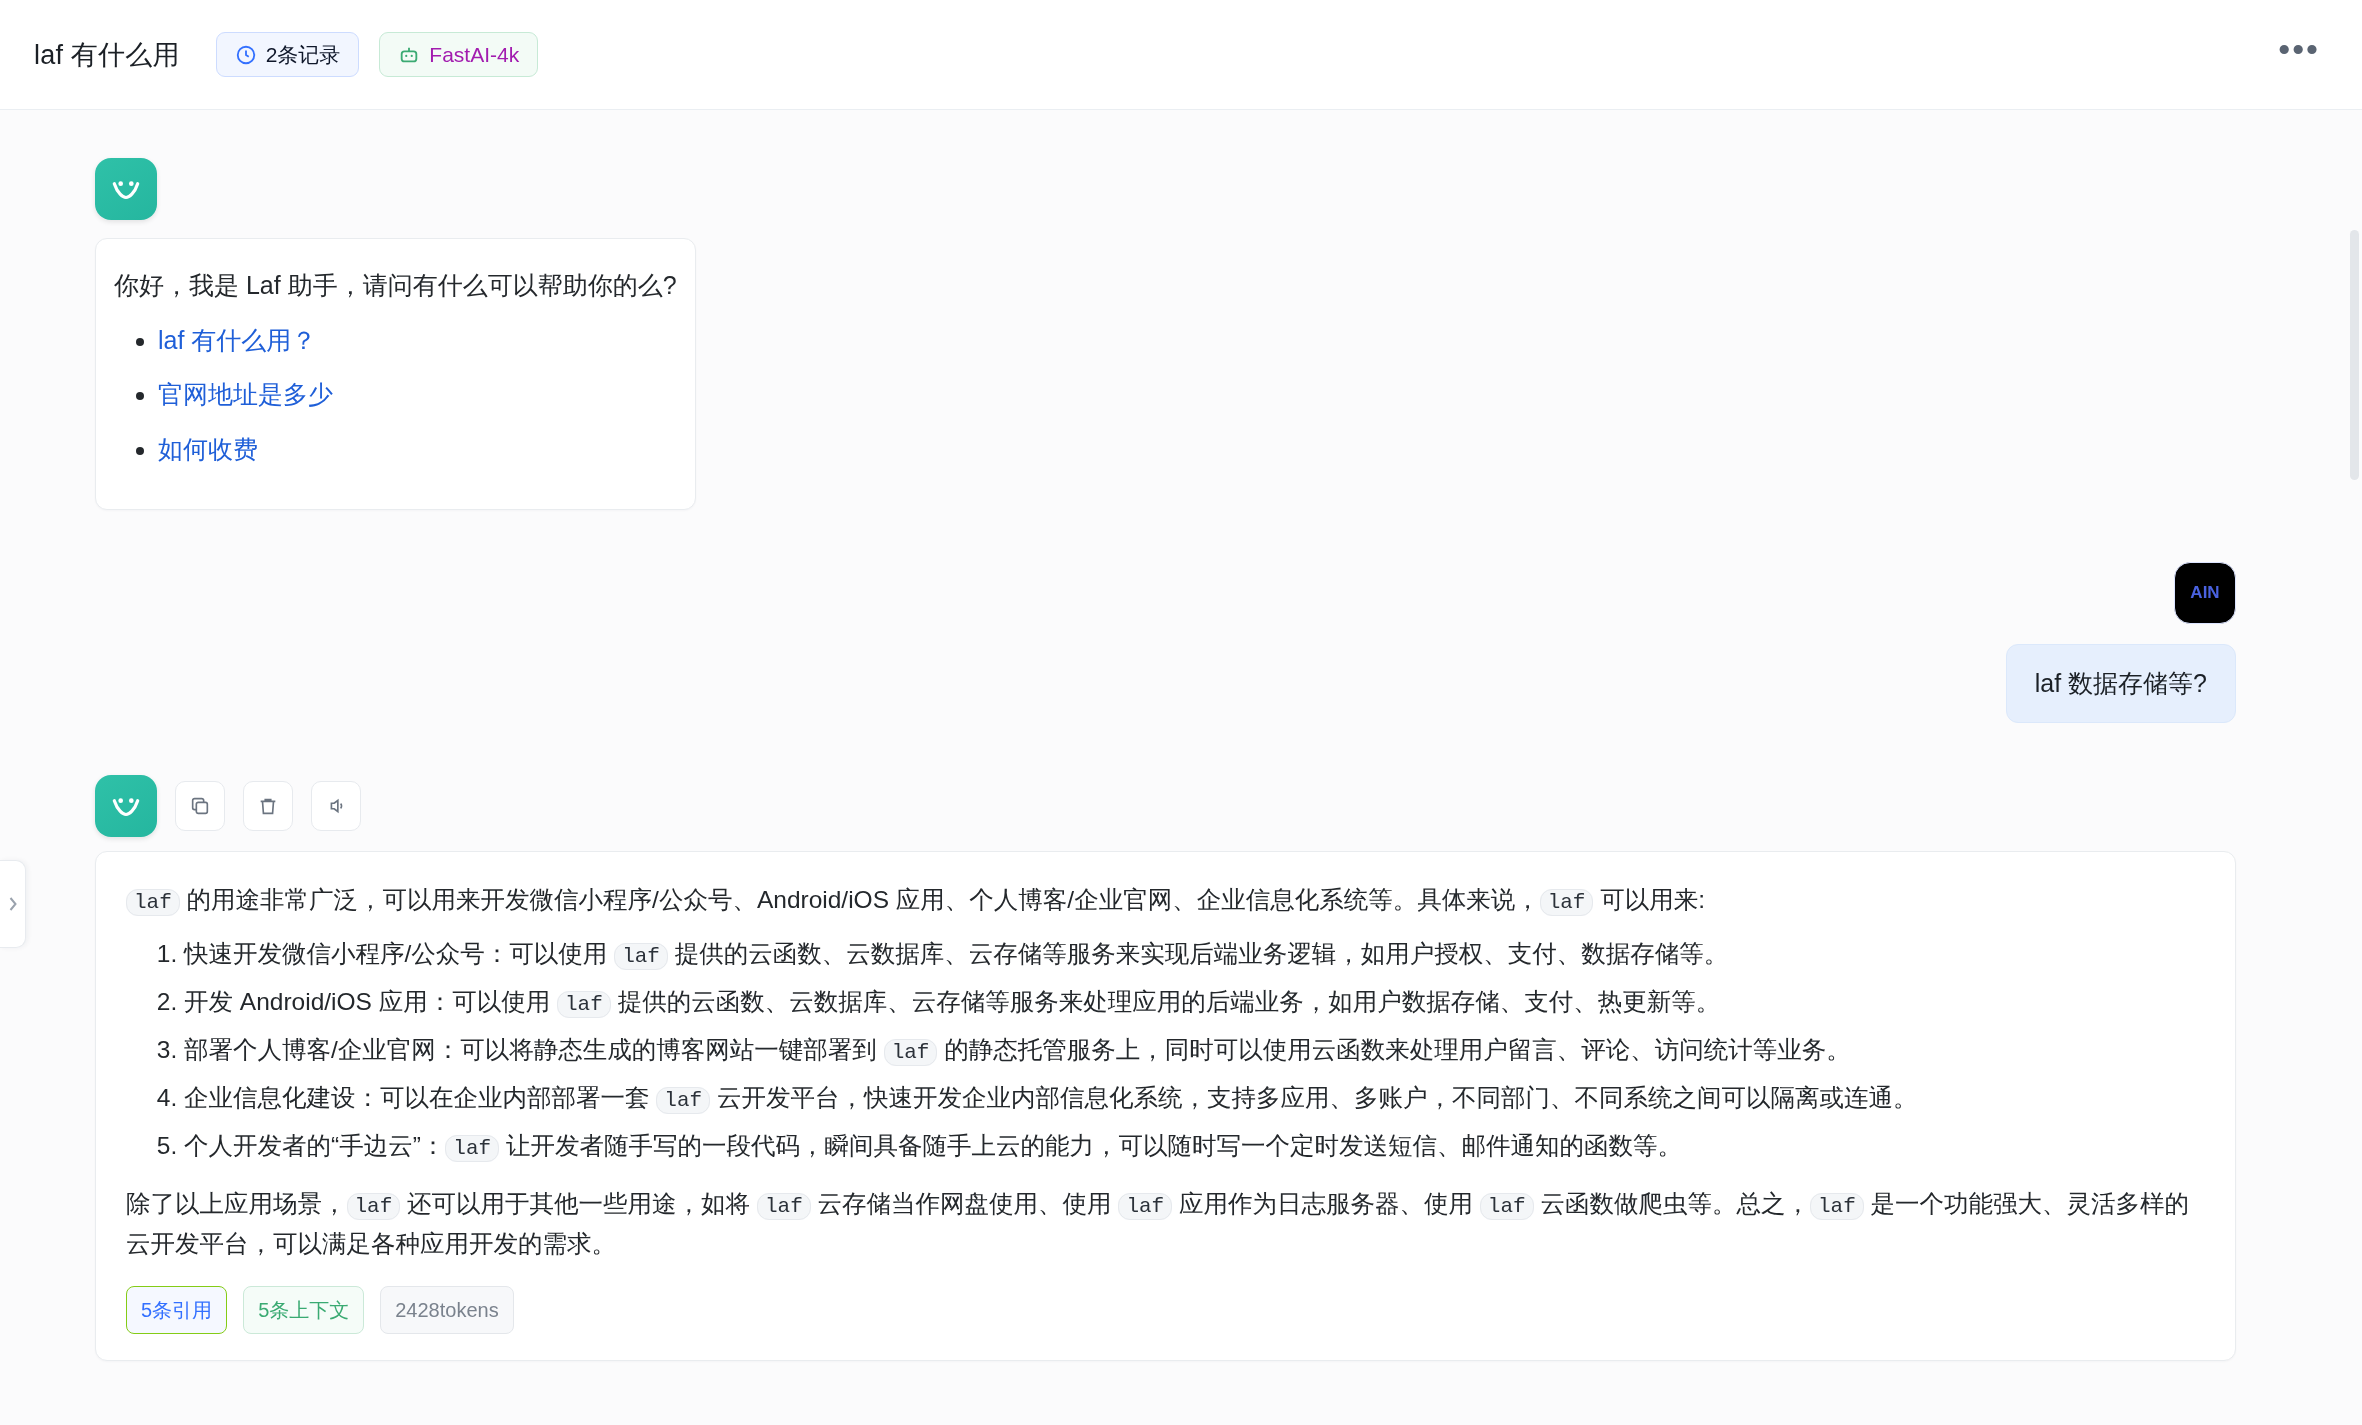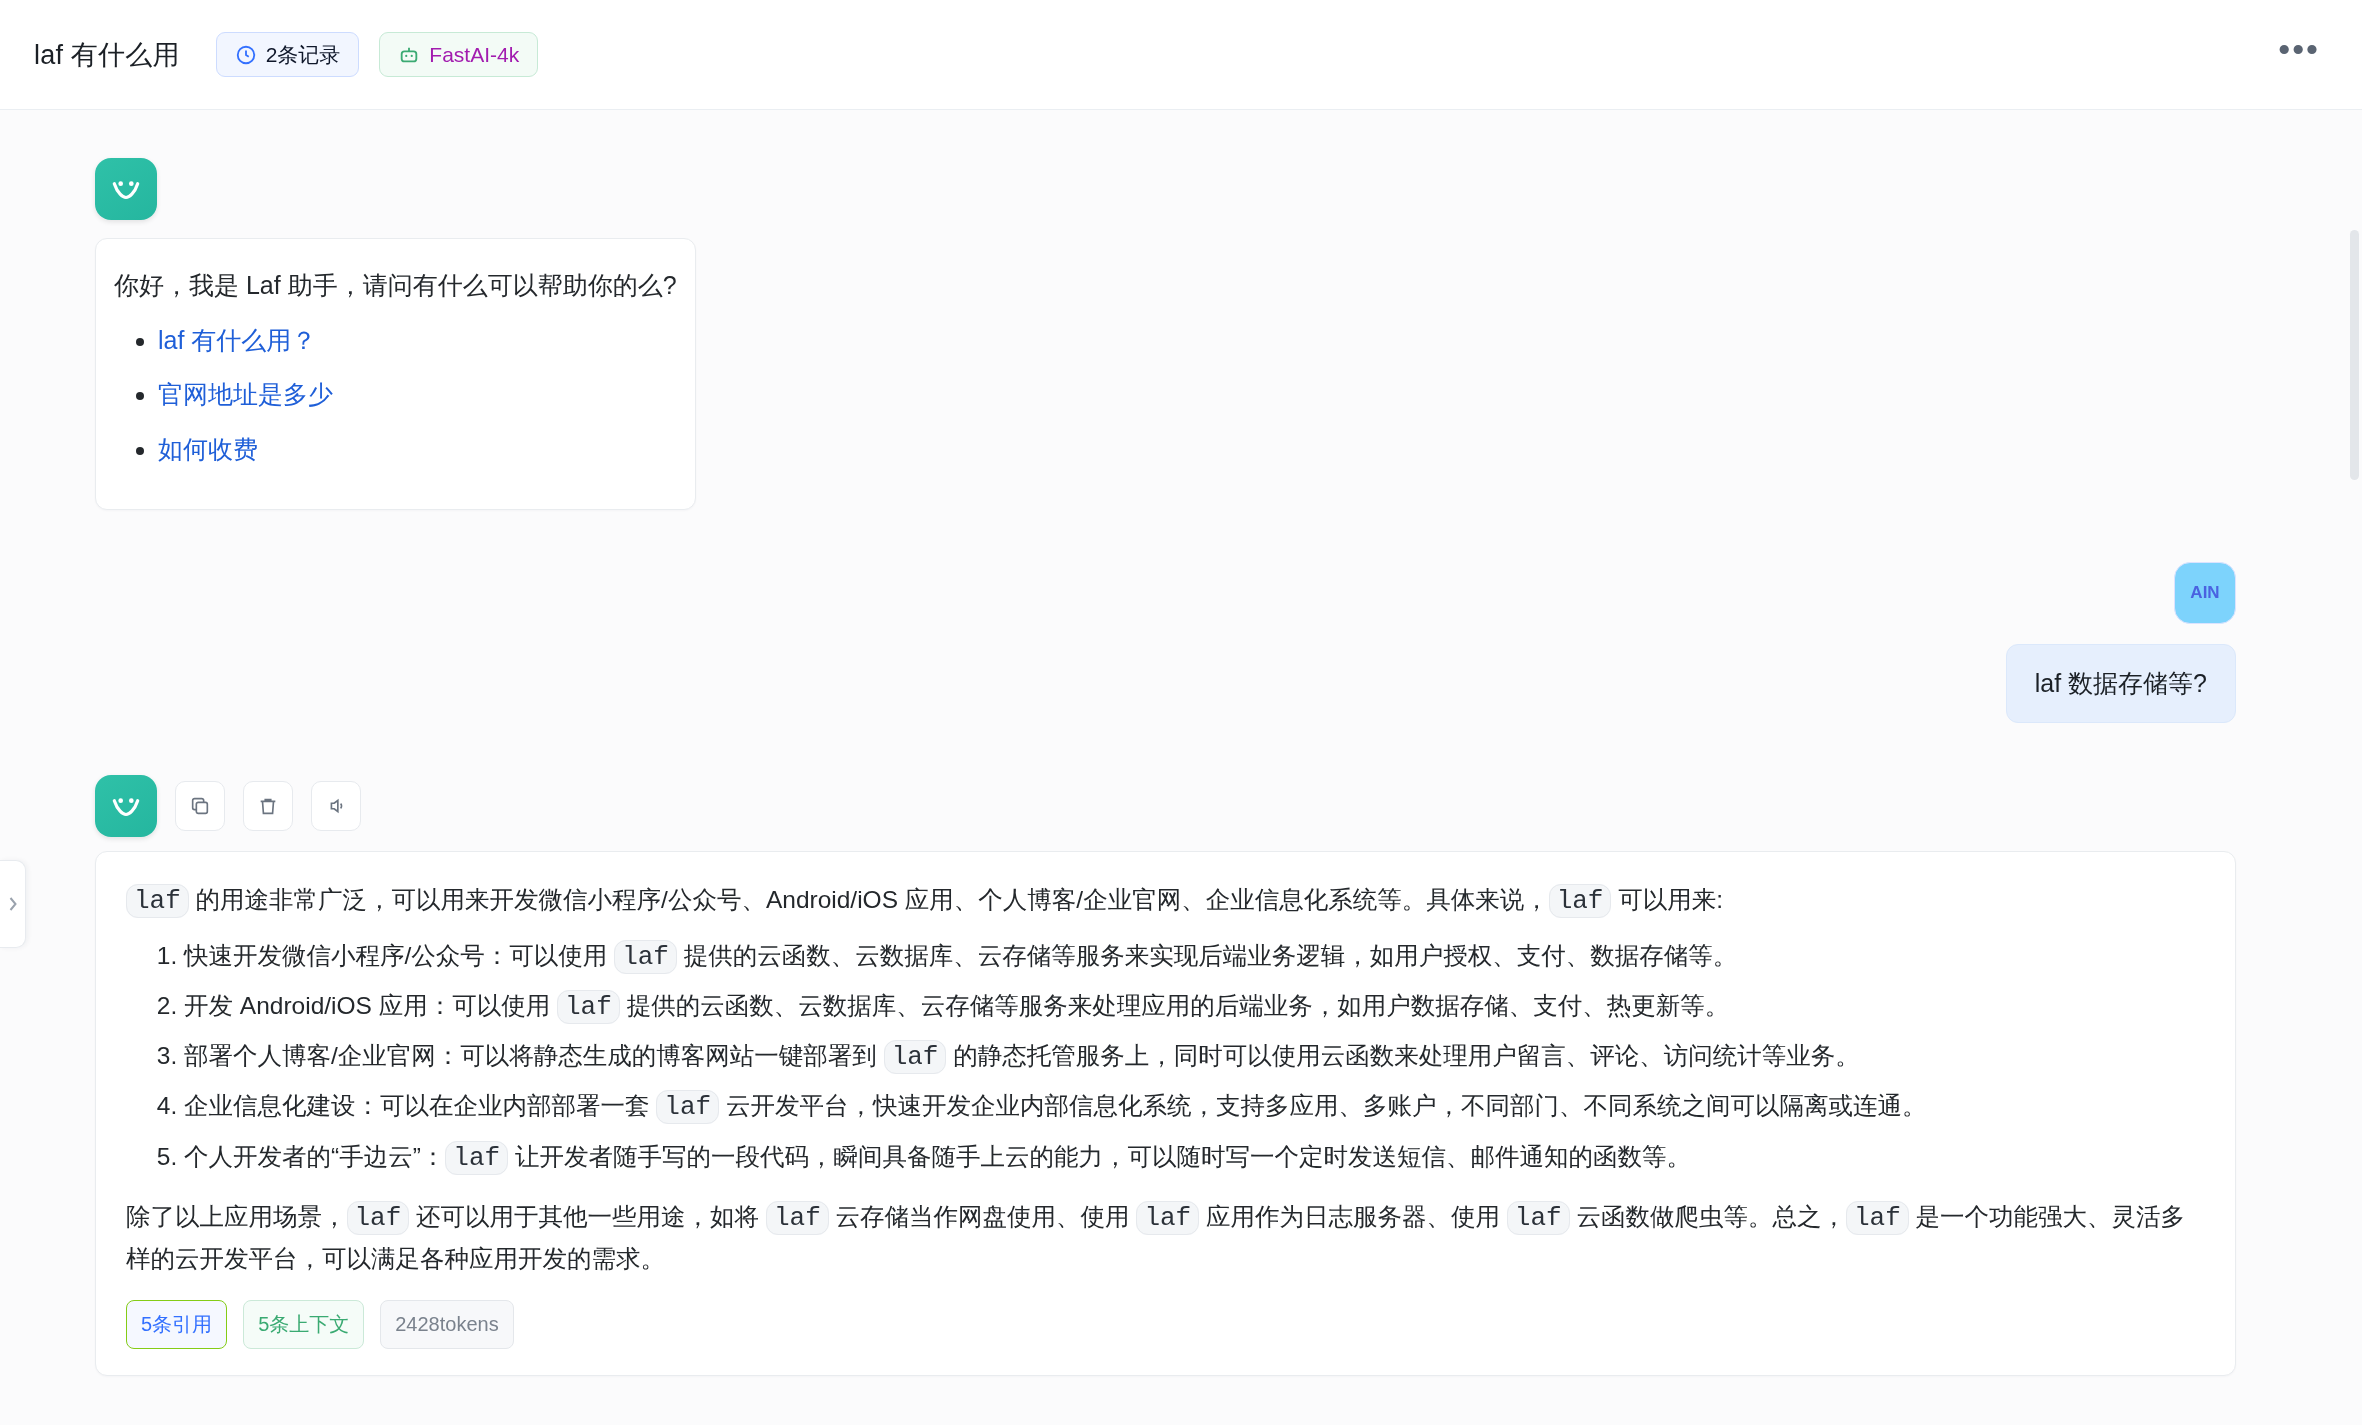--- a/index.html
+++ b/index.html
@@ -86,21 +86,21 @@
     width: 62px; height: 62px;
     border-radius: 16px;
     display: flex; align-items: center; justify-content: center;
     flex: 0 0 62px;
   }
   .avatar-bot {
     background: linear-gradient(145deg,#2fc1a8,#25b69f);
     box-shadow: 0 2px 5px rgba(0,0,0,.10);
   }
   .avatar-user {
-    background: #7dd3fc;
+    background: #000000;
     border: 1px solid #dbe3ff;
     color: #4a62e0;
     font-size: 17px;
     font-weight: bold;
   }
 
   .bubble {
     background: #ffffff;
     border: 1px solid #e9ecef;
     border-radius: 12px;
@@ -158,21 +158,21 @@
     margin: 8px 0 18px 0;
     padding-left: 58px;
   }
   .answer-card ol li { margin: 8px 0; }
   code.inline {
     font-family: "Liberation Mono", monospace;
     background: #f4f6f8;
     border: 1px solid #e6e9ed;
     border-radius: 12px;
     padding: 1px 7px;
-    font-size: 26px;
+    font-size: 21px;
     color: #2b3139;
     text-align: center;
   }
   .meta-row { display: flex; gap: 16px; margin-top: 22px; }
   .meta-chip {
     font-size: 20px;
     border-radius: 8px;
     padding: 7px 14px;
     border: 1px solid #84cc16;
     color: #3370ff;

